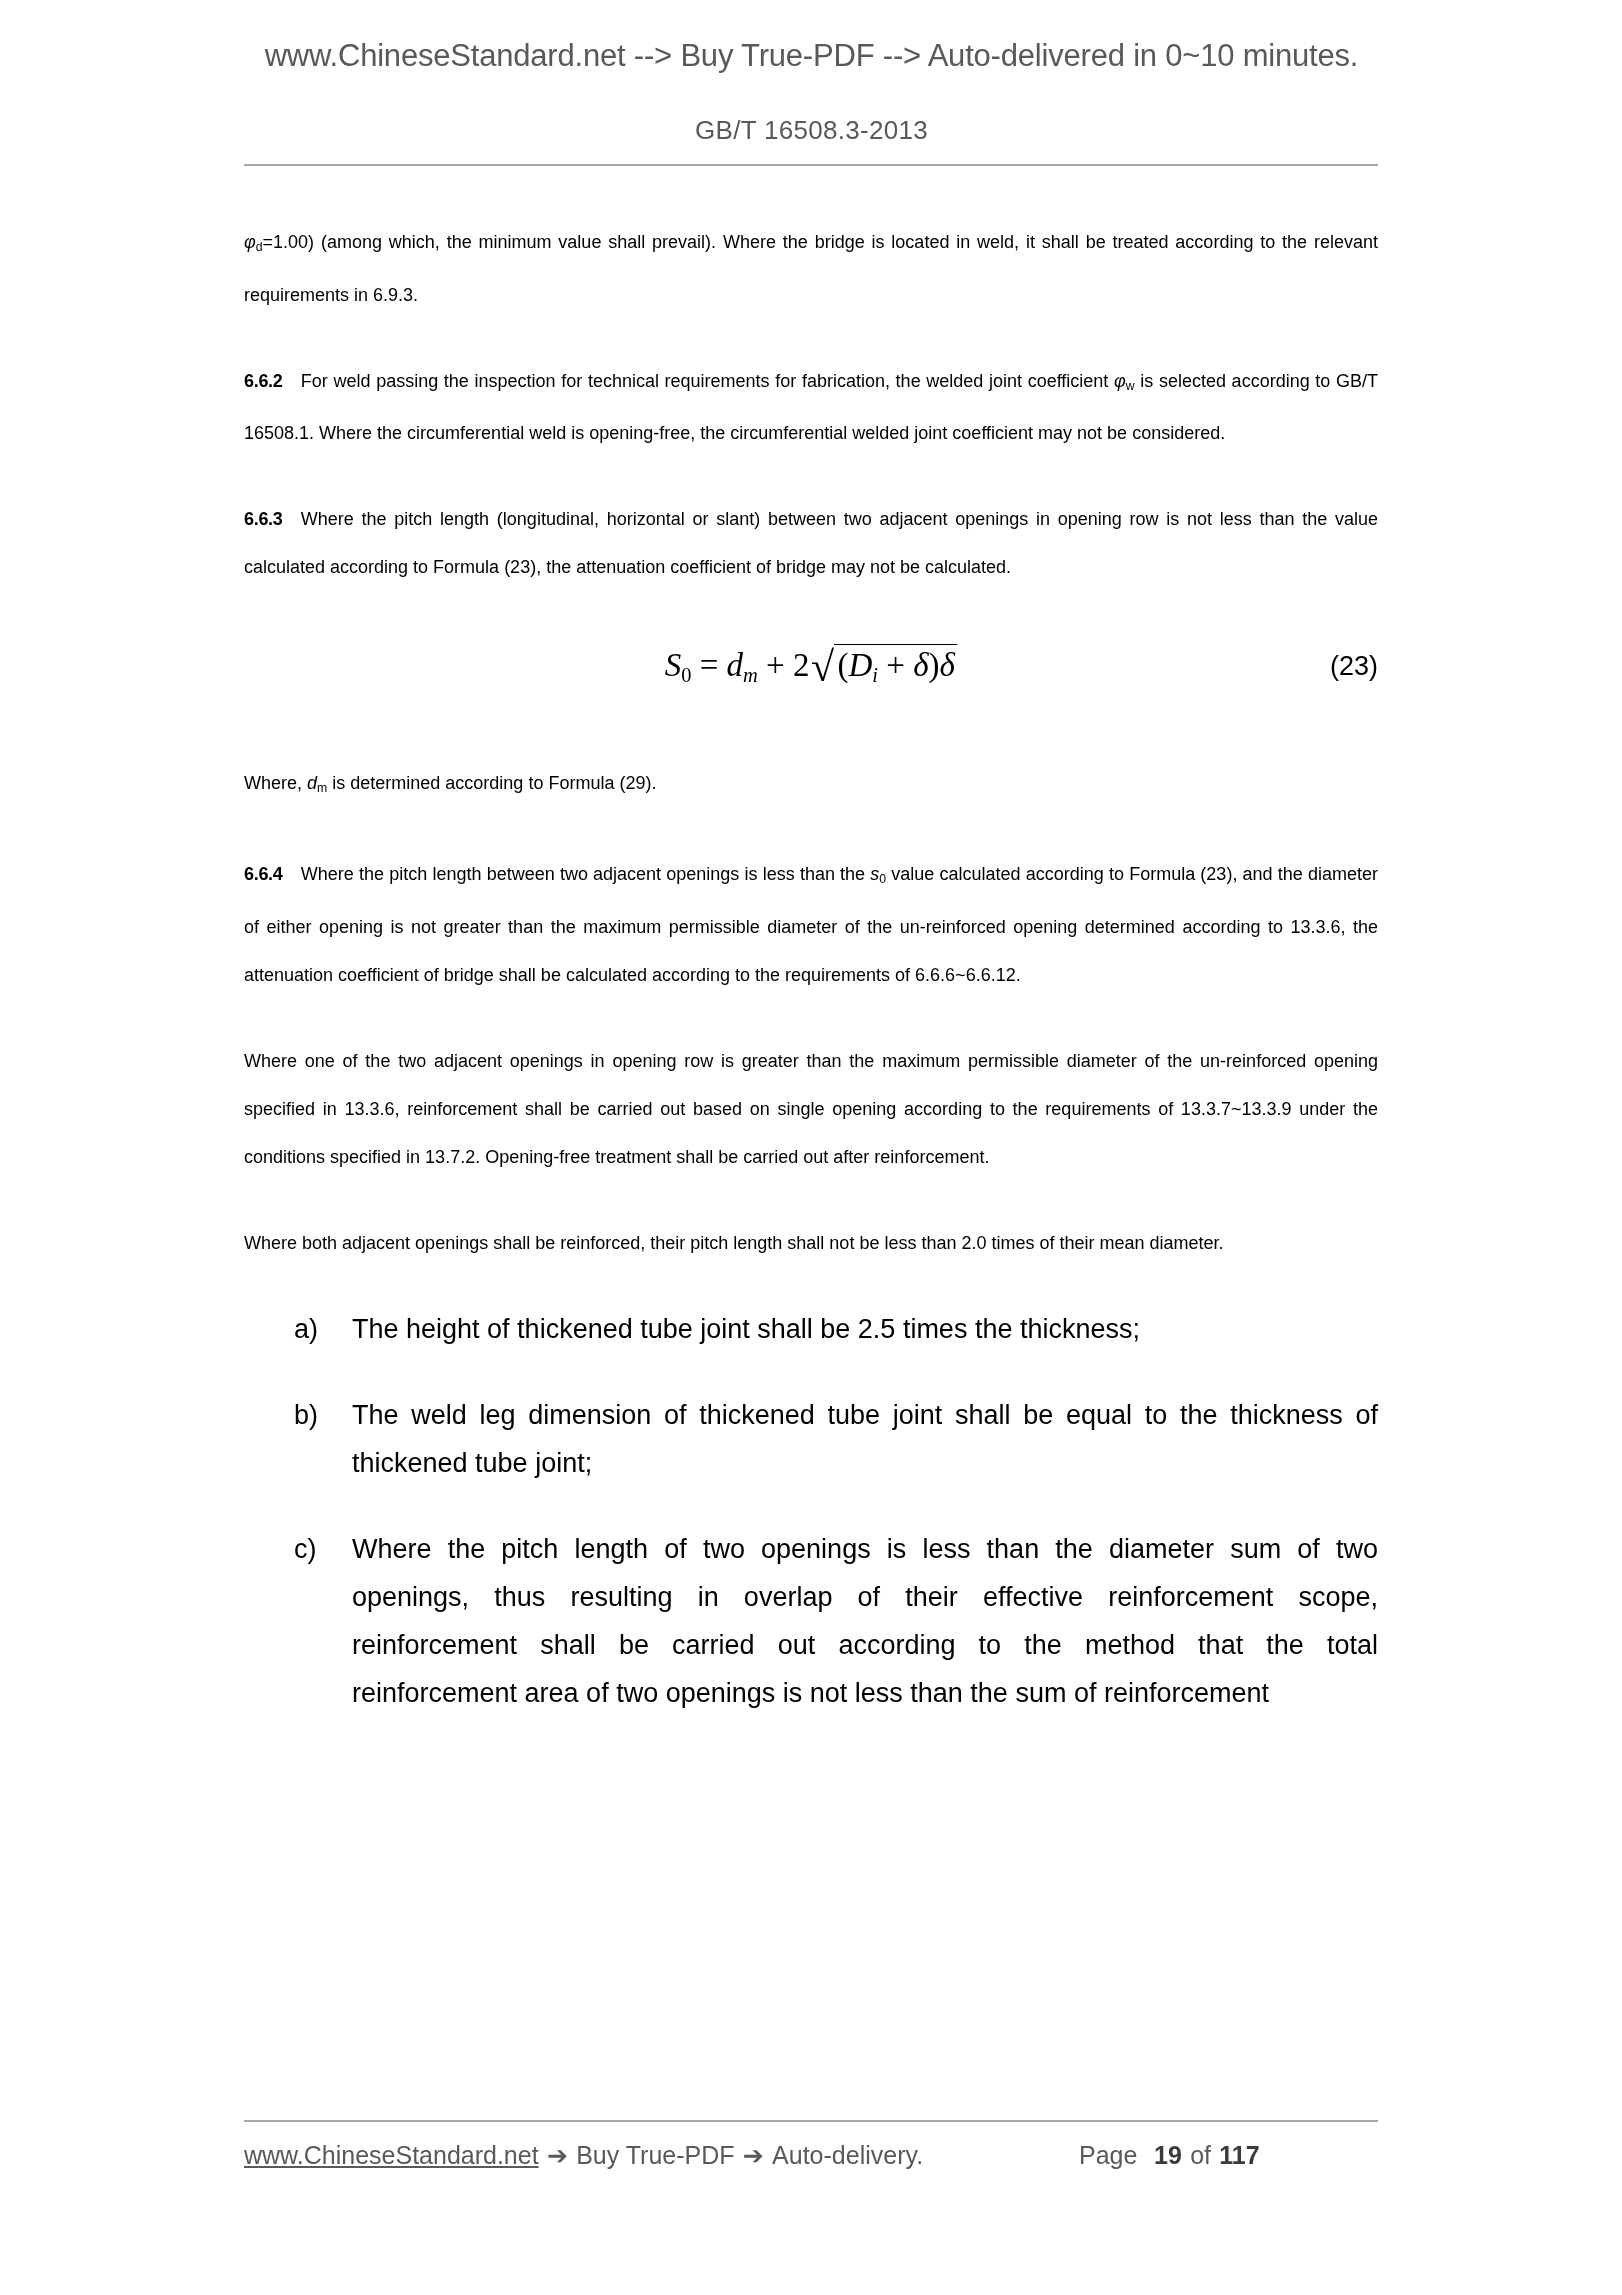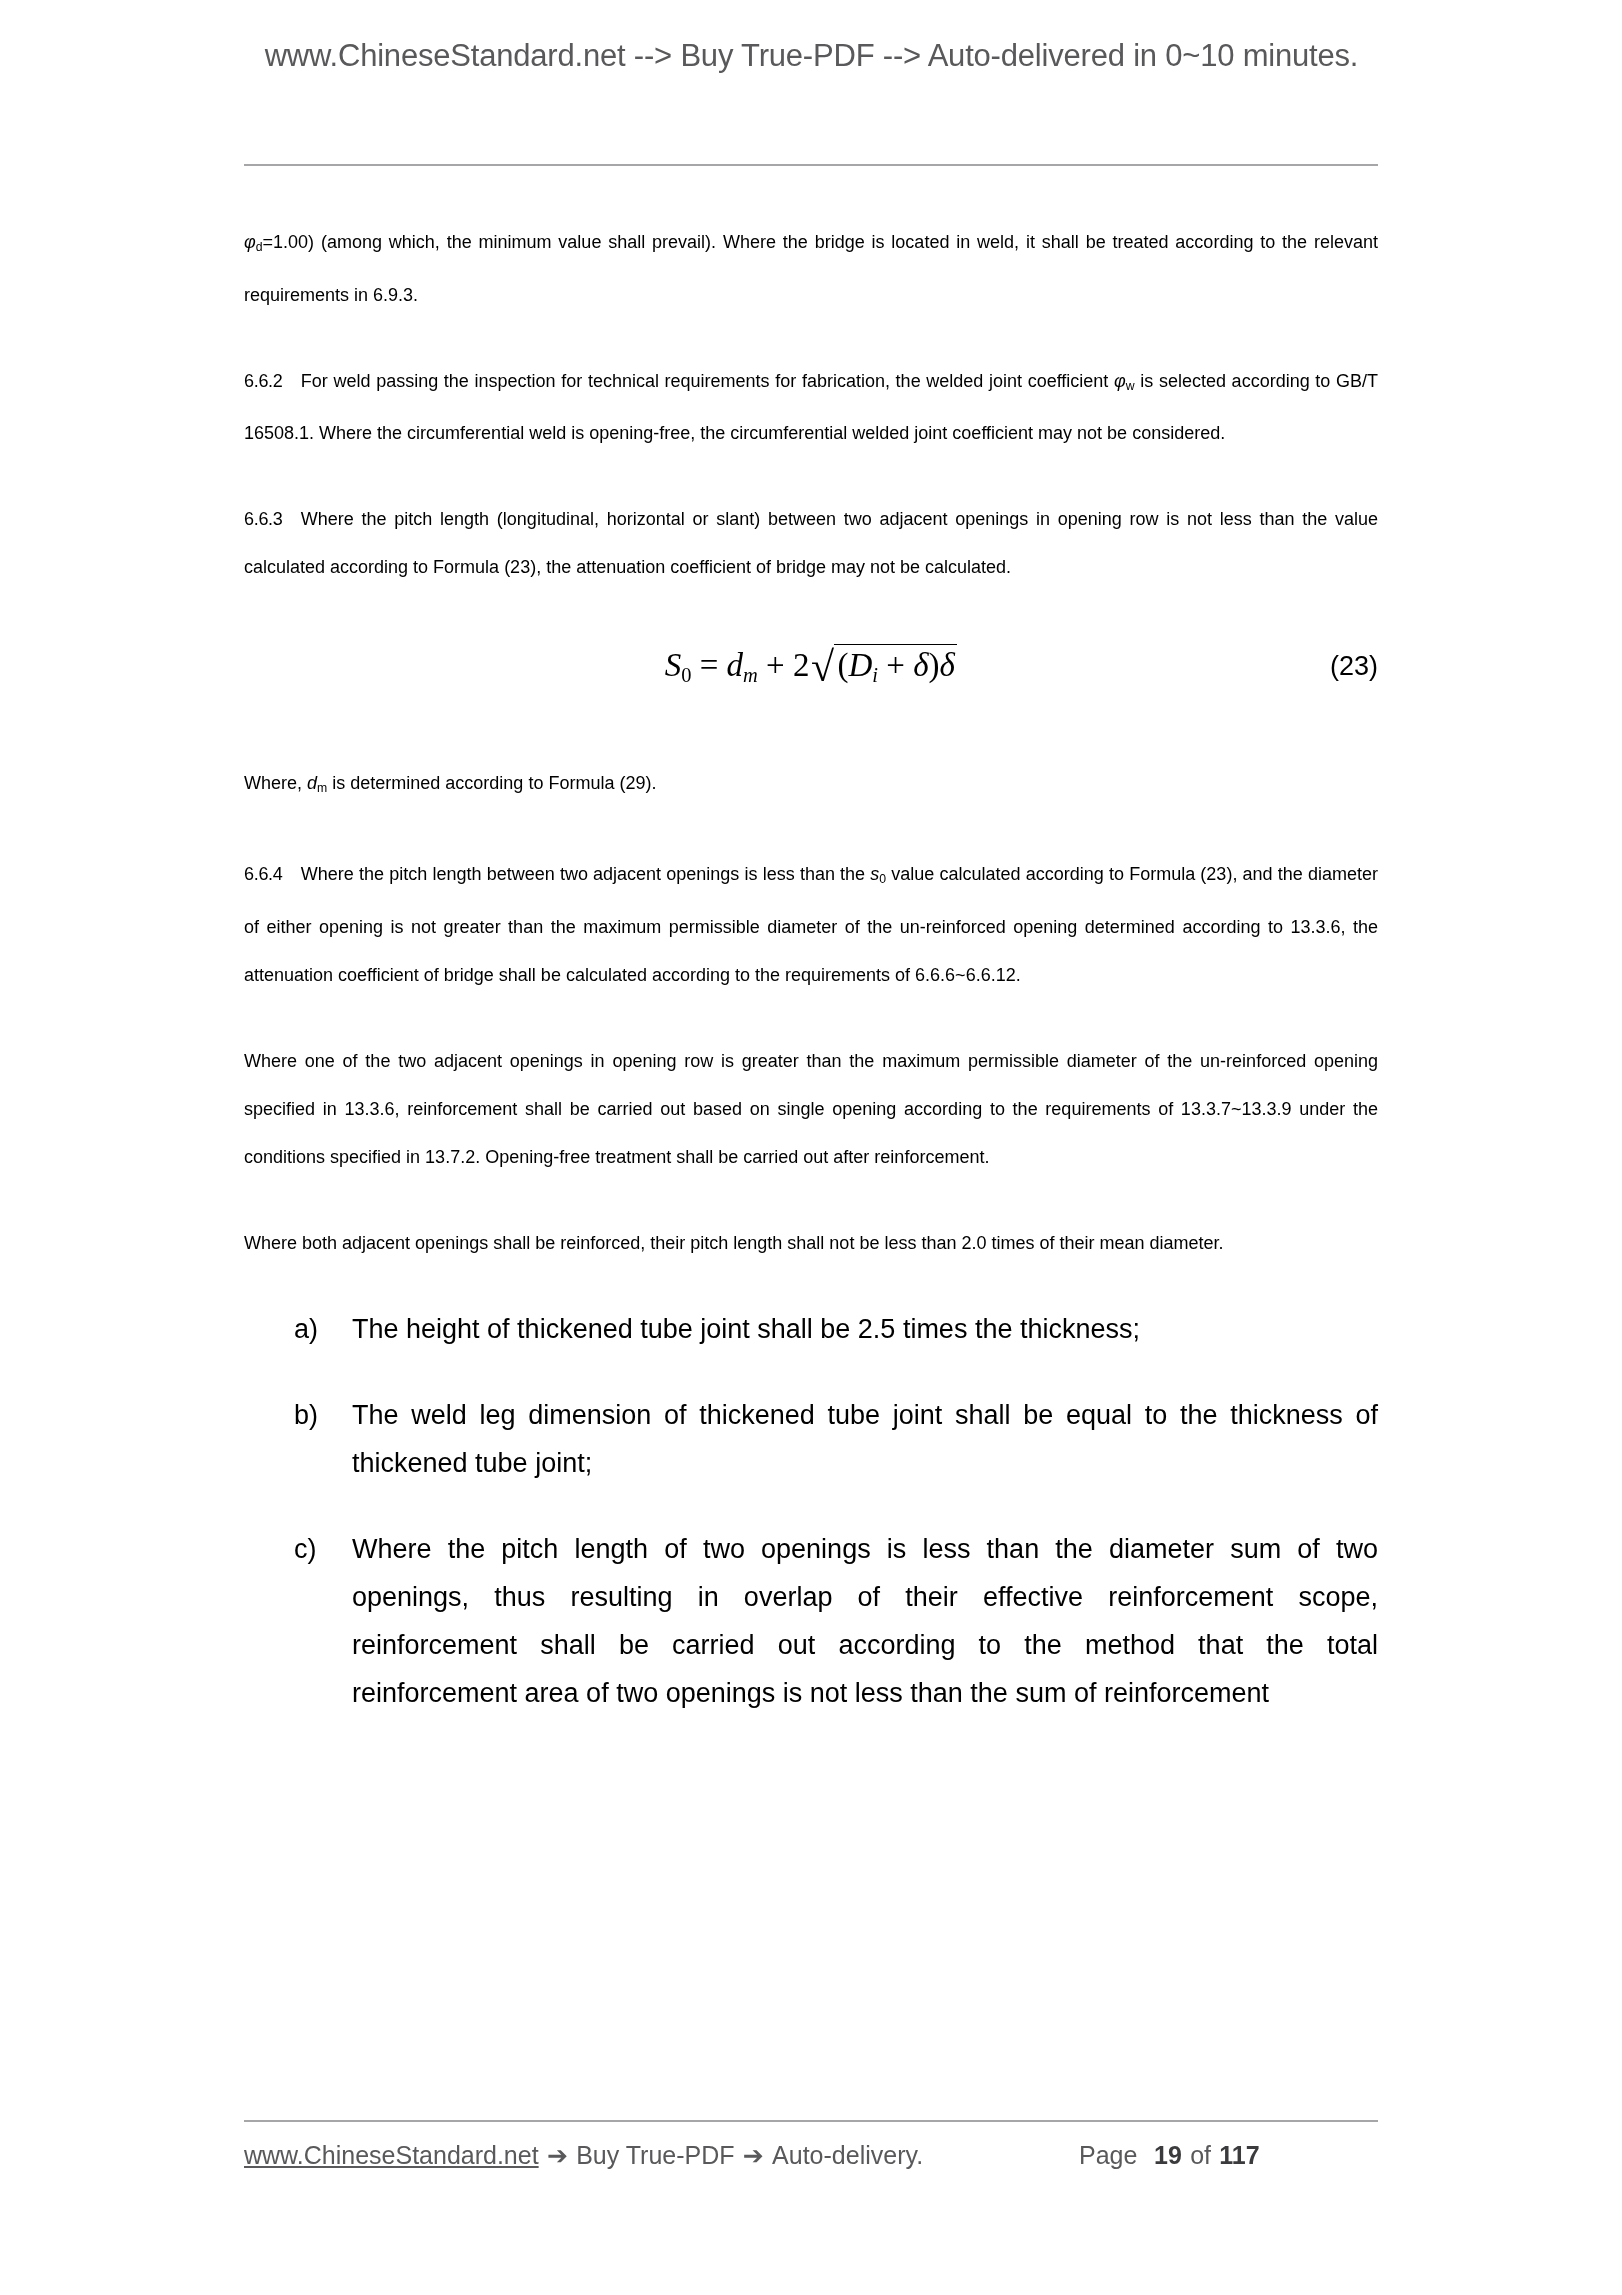--- a/index.html
+++ b/index.html
@@ -60,21 +60,21 @@
   }
   p.para {
     margin: 0 0 38px 0;
     font-size: 18px;
     line-height: 48px;
     text-align: justify;
     text-justify: inter-word;
     color: #000000;
   }
   .secnum {
-    font-weight: normal;
+    font-weight: bold;
     letter-spacing: -0.3px;
   }
   .gap-after-secnum { display: inline-block; width: 18.3px; }
   .var {
     font-style: italic;
   }
   .var-sub {
     font-size: 0.68em;
     vertical-align: -0.22em;
     font-style: normal;
@@ -198,20 +198,21 @@
   }
   .sp { display: inline-block; width: 8.3px; }
   .sp-wide { display: inline-block; width: 16.7px; }
 </style>
 </head>
 <body>
 
 <div class="page">
 
   <div class="site-header">www.ChineseStandard.net --&gt; Buy True-PDF --&gt; Auto-delivered in 0~10 minutes.</div>
+  <div class="std-id">GB/T 16508.3-2013</div>
   <div class="header-rule"></div>
 
   <div class="content">
 
     <p class="para"><span class="var">φ</span><span class="var-sub">d</span><span>=1.00) (among which, the minimum value shall prevail). Where the bridge is located in weld, it shall be treated according to the relevant requirements in 6.9.3.</span></p>
 
     <p class="para"><span class="secnum">6.6.2</span><span class="gap-after-secnum"></span><span>For weld passing the inspection for technical requirements for fabrication, the welded joint coefficient</span> <span class="var">φ</span><span class="var-sub">w</span> <span>is selected according to GB/T 16508.1. Where the circumferential weld is opening-free, the circumferential welded joint coefficient may not be considered.</span></p>
 
     <p class="para"><span class="secnum">6.6.3</span><span class="gap-after-secnum"></span><span>Where the pitch length (longitudinal, horizontal or slant) between two adjacent openings in opening row is not less than the value calculated according to Formula (23), the attenuation coefficient of bridge may not be calculated.</span></p>
 

